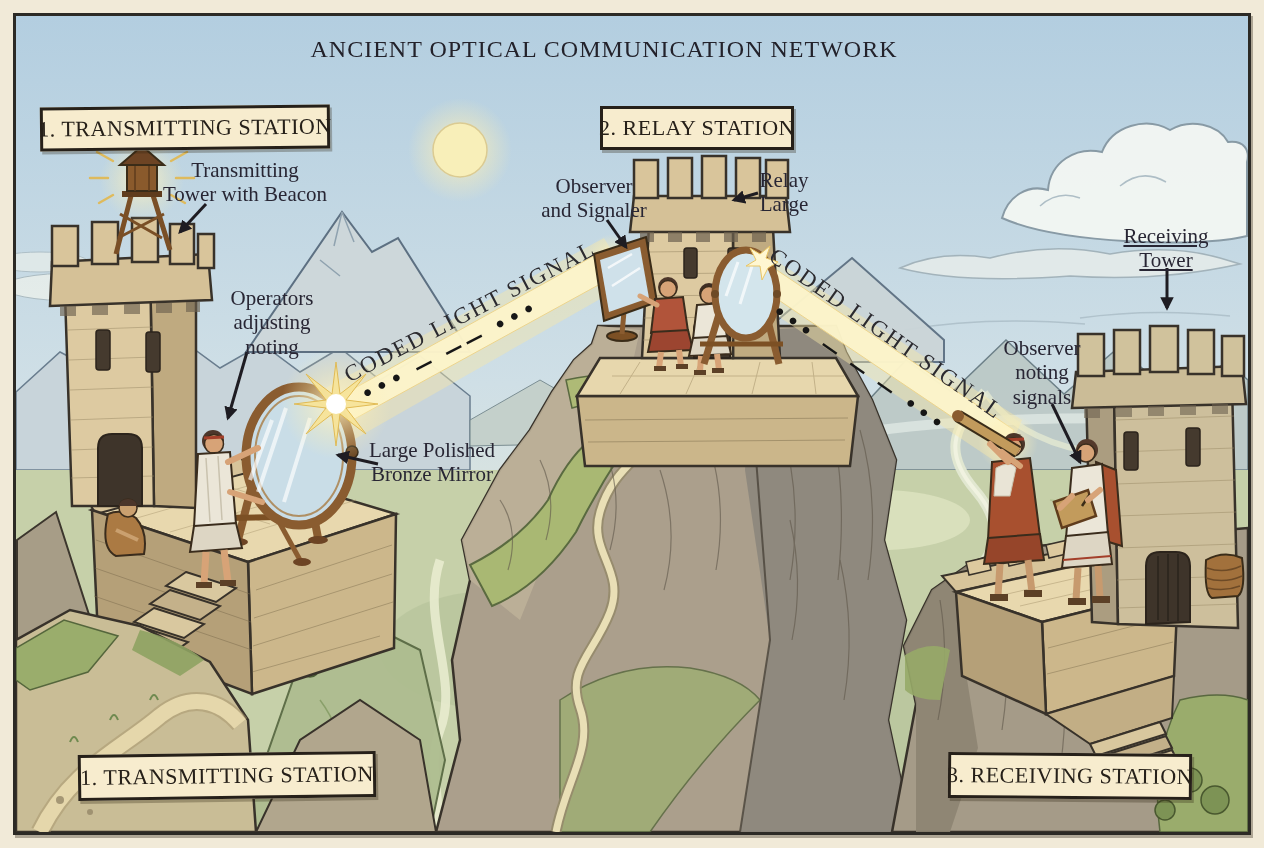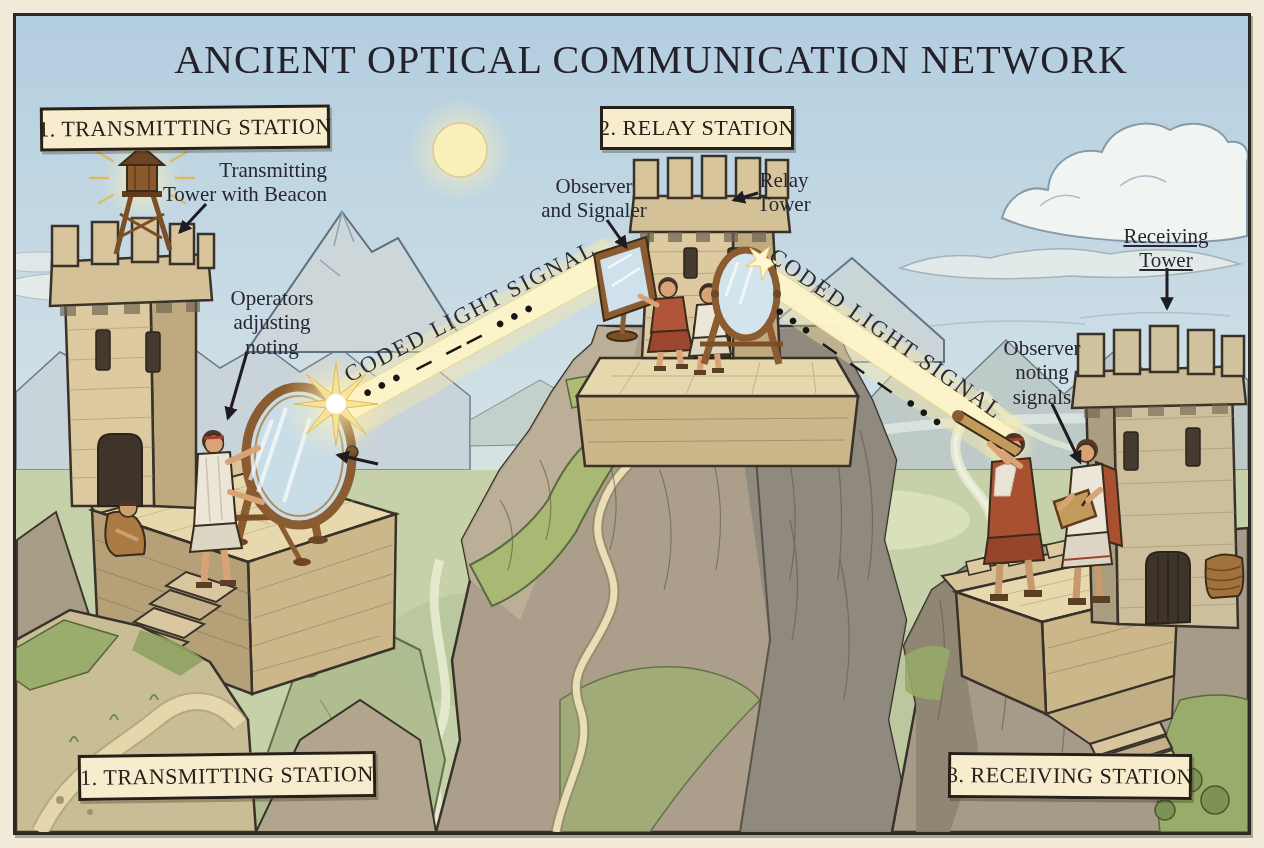--- a/index.html
+++ b/index.html
@@ -2,22 +2,22 @@
 <html><head>
 <meta charset="utf-8">
 <style>
   html,body{margin:0;padding:0;}
   body{width:1264px;height:848px;font-family:"Liberation Serif",serif;}
   .page{position:relative;width:1264px;height:848px;background:#f1ead8;overflow:hidden;}
   .frame{position:absolute;left:13px;top:13px;right:13px;bottom:13px;border:3px solid #2c2a25;
          box-shadow:2px 3px 0 rgba(50,40,25,.35);background:#cfdfe6;}
   .frame svg{display:block;width:100%;height:100%;}
   .overlay{position:absolute;inset:0;pointer-events:none;}
-  .title{position:absolute;left:651px;top:36px;transform:translateX(-50%);white-space:nowrap;
-         font-size:40px;letter-spacing:1px;color:#23222b;font-weight:500;}
+  .title{position:absolute;left:604px;top:36px;transform:translateX(-50%);white-space:nowrap;
+         font-size:24px;letter-spacing:1px;color:#23222b;font-weight:500;}
   .box{position:absolute;background:#f7ecce;border:3px solid #262019;color:#262019;
        font-size:22px;letter-spacing:.5px;display:flex;align-items:center;justify-content:center;
        box-shadow:2px 3px 0 rgba(45,35,15,.3);white-space:nowrap;}
   .ann{position:absolute;transform:translateX(-50%);text-align:center;color:#282634;
        font-size:21px;line-height:1.16;white-space:pre-line;}
   .beam-label{position:absolute;transform:translate(-50%,-50%) rotate(var(--rot));
        font-size:23px;letter-spacing:2px;color:#2b2a2f;white-space:nowrap;font-weight:500;}
   .morse{position:absolute;transform:translate(-50%,-50%) rotate(var(--rot));
        font-family:"DejaVu Sans",sans-serif;font-weight:bold;font-size:19px;letter-spacing:4px;
        color:#161616;white-space:nowrap;}
@@ -412,29 +412,31 @@
   </div>
 
   <div class="overlay">
     <div class="title">ANCIENT OPTICAL COMMUNICATION NETWORK</div>
 
     <div class="box" style="left:40px;top:106px;width:284px;height:38px;transform:rotate(-0.6deg);">1. TRANSMITTING STATION</div>
     <div class="box" style="left:600px;top:106px;width:188px;height:38px;">2. RELAY STATION</div>
     <div class="box" style="left:78px;top:753px;width:292px;height:40px;transform:rotate(-0.8deg);">1. TRANSMITTING STATION</div>
     <div class="box" style="left:948px;top:753px;width:238px;height:40px;transform:rotate(0.5deg);">3. RECEIVING STATION</div>
 
-    <div class="ann" style="left:245px;top:158px;text-align:right;">Transmitting
+    <div class="ann" style="left:245px;top:158px;">Transmitting
 Tower with Beacon</div>
     <div class="ann" style="left:272px;top:286px;">Operators
 adjusting
 noting</div>
+    <div class="ann" style="left:432px;top:438px;">Large Polished
+Bronze Mirror</div>
     <div class="ann" style="left:594px;top:174px;">Observer
 and Signaler</div>
     <div class="ann" style="left:784px;top:168px;">Relay
-Tower</div>
+Large</div>
     <div class="ann" style="left:1166px;top:224px;text-decoration:underline;">Receiving
 Tower</div>
     <div class="ann" style="left:1042px;top:336px;">Observer
 noting
 signals</div>
 
     <div class="beam-label" style="left:470px;top:312px;--rot:-27.5deg;">CODED LIGHT SIGNAL</div>
     <div class="morse" style="left:450px;top:350px;--rot:-27.5deg;">•••  — ——  •••</div>
     <div class="beam-label" style="left:886px;top:334px;--rot:35deg;">CODED LIGHT SIGNAL</div>
     <div class="morse" style="left:860px;top:368px;--rot:35deg;">•••  — — —  •••</div>

